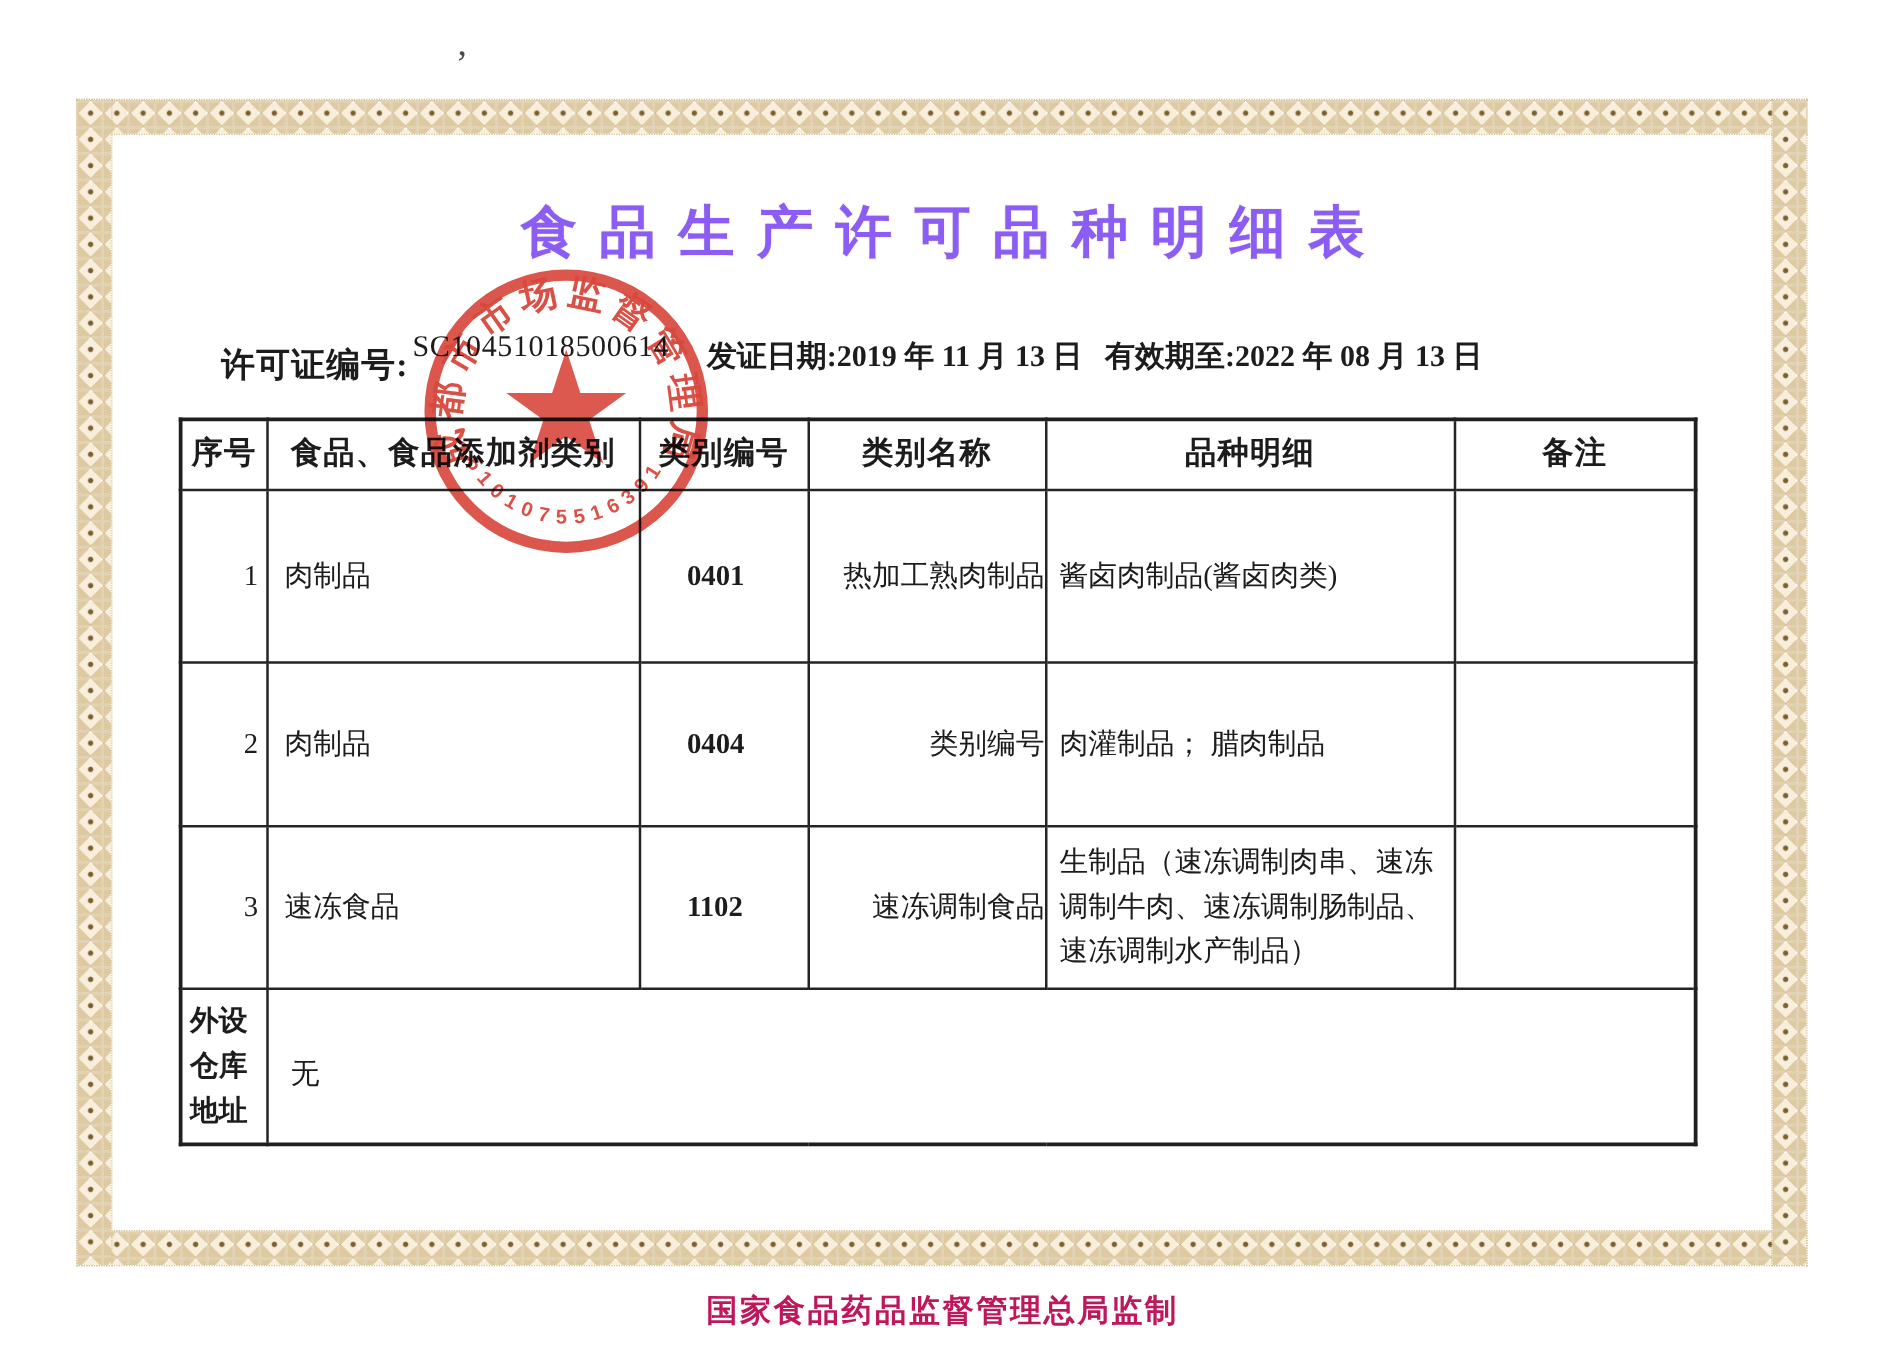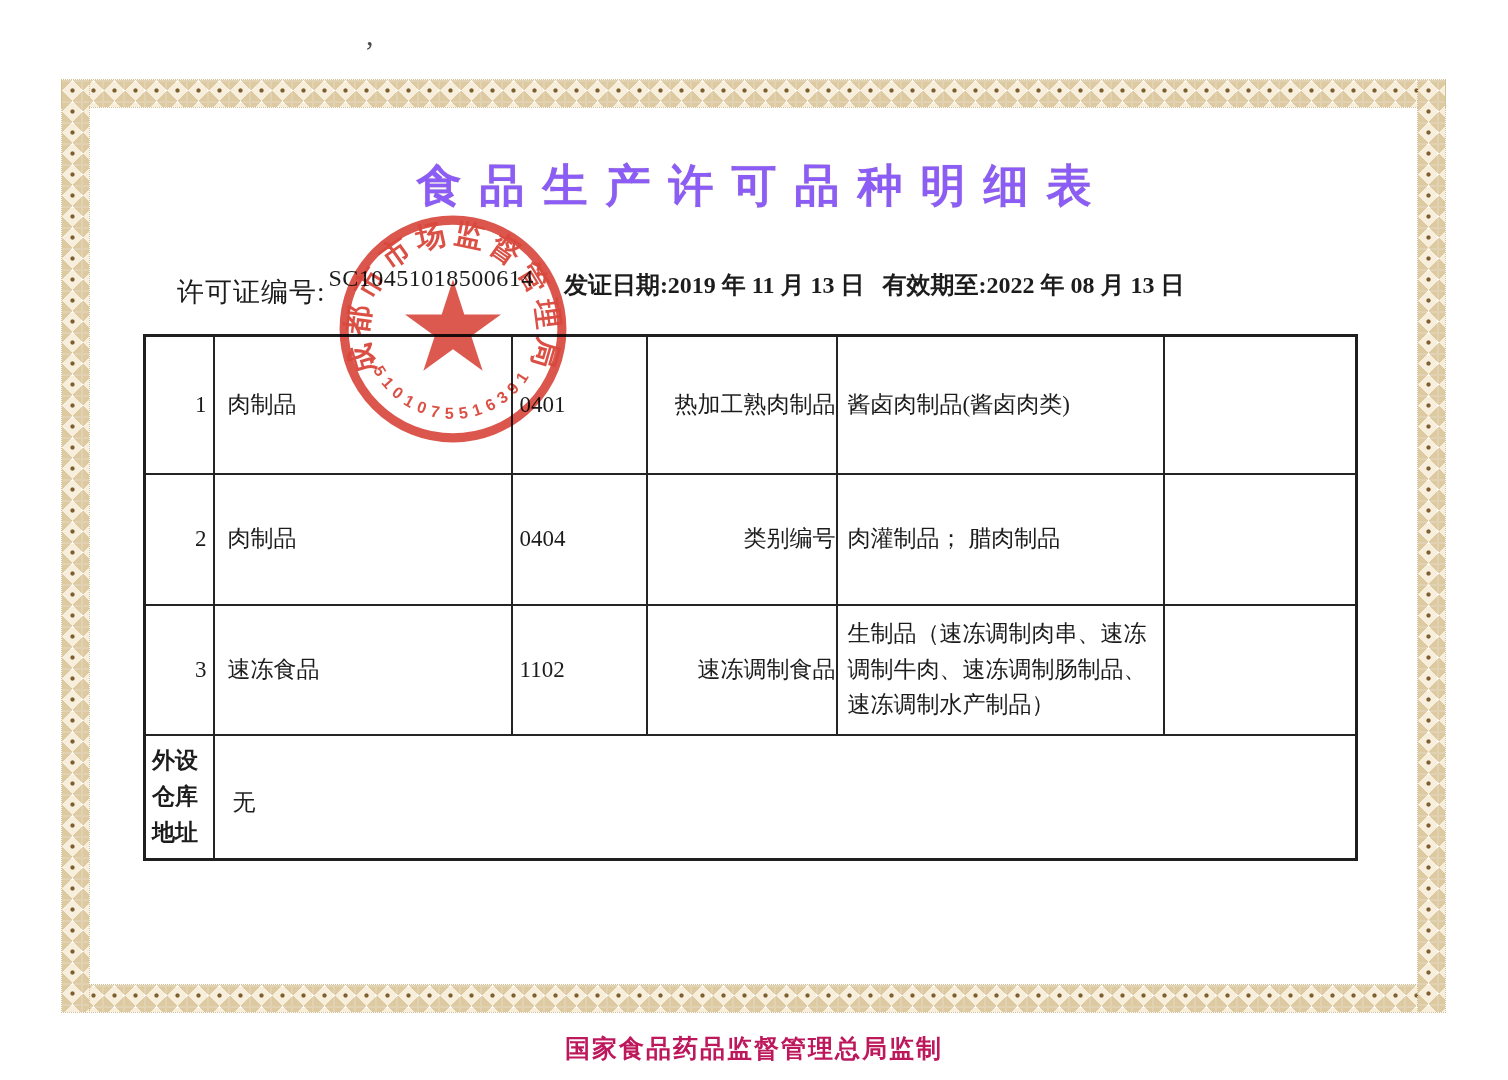--- a/index.html
+++ b/index.html
@@ -47,21 +47,21 @@
   }
 
   
   .license-line {
     position: absolute;
     left: 177px; top: 264px;
     display: flex;
     align-items: flex-start;
     white-space: nowrap;
   }
-  .license-label  { font-size: 27px; font-weight: normal; margin-top: 10px; letter-spacing: 1px; }
+  .license-label  { font-size: 27px; font-weight: bold; margin-top: 10px; letter-spacing: 1px; }
   .license-number { font-size: 24px; margin-top: 1px; margin-left: 3px; letter-spacing: .5px; }
   .license-issue  { font-size: 24px; font-weight: bold; margin-top: 5px; margin-left: 30px; }
   .license-valid  { font-size: 24px; font-weight: bold; margin-top: 5px; margin-left: 18px; }
 
   
   table.license-table {
     position: absolute;
     left: 143px; top: 334px;
     width: 1212px;
     border-collapse: collapse;
@@ -89,21 +89,21 @@
   .col-remark { width: 193px; }
 
   tr.hdr-row  { height: 56px; }
   tr.data-row-1 { height: 138px; }
   tr.data-row-2 { height: 131px; }
   tr.data-row-3 { height: 130px; }
   tr.warehouse-row { height: 125px; }
 
   .cell-seq    { text-align: right; padding-right: 6px; }
   .cell-cat    { text-align: left;  padding-left: 13px; }
-  .cell-code   { text-align: left;  padding-left: 7px; }
+  .cell-code   { text-align: left;  padding-left: 37px; font-weight: bold; }
   .cell-name   { text-align: right;  padding-left: 14px; }
   .cell-detail { text-align: left;  padding: 4px 8px 4px 10px; line-height: 37px; }
   .cell-warehouse-label {
     font-weight: bold;
     font-size: 25px;
     text-align: left;
     padding: 4px 6px;
     word-break: break-all;
     line-height: 1.6;
   }
@@ -157,20 +157,28 @@
 <table class="license-table">
   <colgroup>
     <col class="col-seq">
       <col class="col-cat">
       <col class="col-code">
     <col class="col-name">
       <col class="col-detail">
       <col class="col-remark">
   </colgroup>
   <tbody>
+      <tr class="hdr-row">
+    <th>序号</th>
+    <th>食品、食品添加剂类别</th>
+    <th>类别编号</th>
+    <th>类别名称</th>
+    <th>品种明细</th>
+    <th>备注</th>
+  </tr>
   <tr class="data-row-1">
     <td class="cell-seq">1</td>
     <td class="cell-cat">肉制品</td>
     <td class="cell-code">0401</td>
     <td class="cell-name">热加工熟肉制品</td>
     <td class="cell-detail">酱卤肉制品(酱卤肉类)</td>
     <td class="cell-remark"></td>
   </tr>
   <tr class="data-row-2">
     <td class="cell-seq">2</td>

